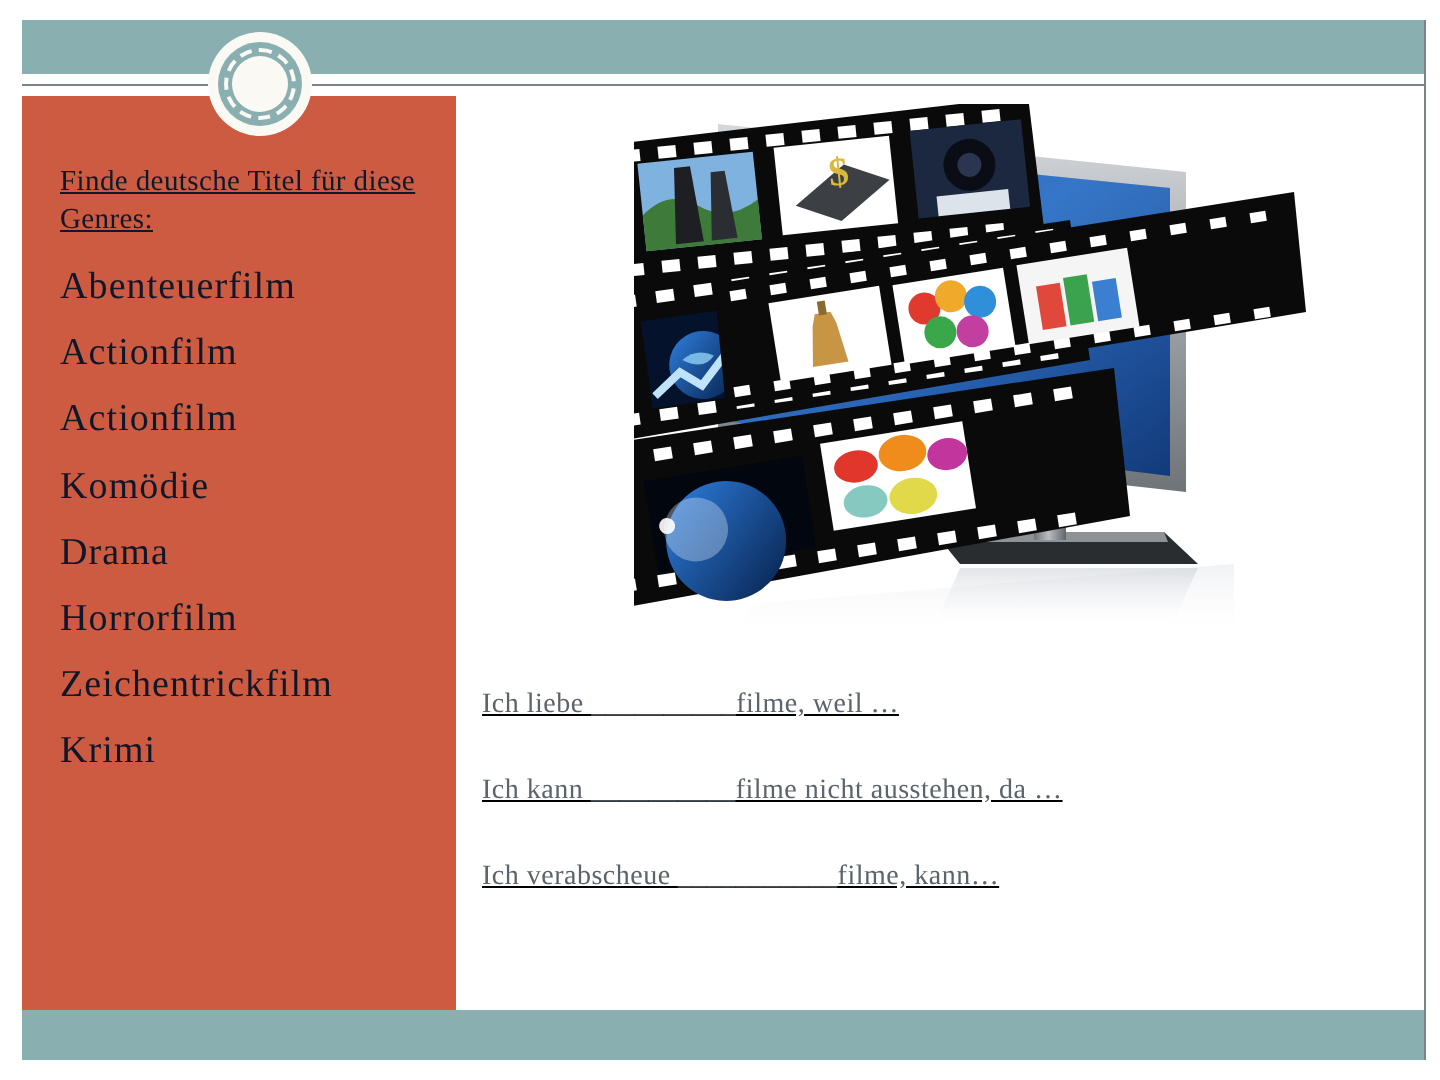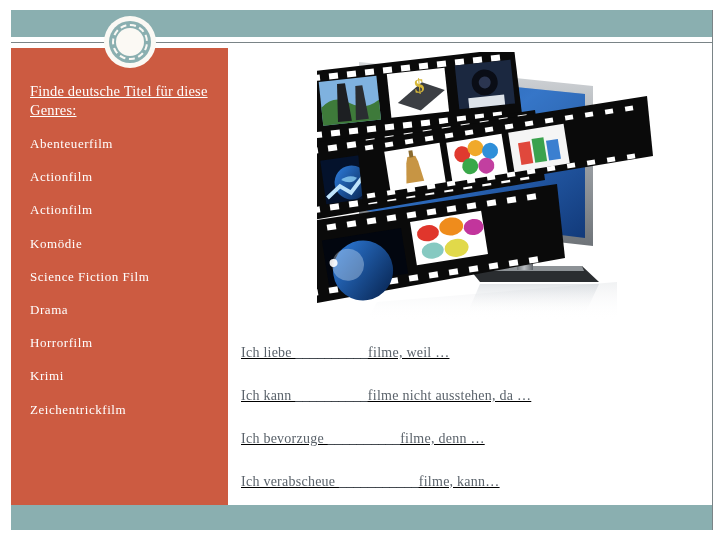--- a/index.html
+++ b/index.html
@@ -94,31 +94,31 @@
     position: absolute;
     left: 11px;
     top: 48px;
     width: 217px;
     height: 457px;
     background: #CC5B41;
     box-sizing: border-box;
     padding: 34px 0 0 19px;
   }
   .sidebar-title {
-    color: #ffffff;
+    color: #0f172a;
     font-size: 14.5px;
     line-height: 19px;
     letter-spacing: 0.2px;
     text-decoration: underline;
     width: 185px;
     margin: 0 0 16px 0;
   }
   .genre-item {
-    color: #ffffff;
-    font-size: 13px;
+    color: #0f172a;
+    font-size: 19px;
     letter-spacing: 0.55px;
     line-height: 15px;
     margin-bottom: 18.2px;
     white-space: nowrap;
   }
 
   
   .footer-band {
     position: absolute;
     left: 11px;
@@ -171,25 +171,24 @@
     <div class="ring-dash"></div>
     <div class="ring-inner"></div>
   </div>
 
   <div class="sidebar">
     <div class="sidebar-title">Finde deutsche Titel für diese Genres:</div>
     <div class="genre-item">Abenteuerfilm</div>
     <div class="genre-item">Actionfilm</div>
     <div class="genre-item">Actionfilm</div>
     <div class="genre-item">Komödie</div>
-    <div class="genre-item">Science Fiction Film</div>
     <div class="genre-item">Drama</div>
     <div class="genre-item">Horrorfilm</div>
+    <div class="genre-item">Zeichentrickfilm</div>
     <div class="genre-item">Krimi</div>
-    <div class="genre-item">Zeichentrickfilm</div>
   </div>
 
   <div class="picture">
     <svg width="393" height="270" viewBox="0 0 393 270" xmlns="http://www.w3.org/2000/svg">
       <defs>
         <linearGradient id="scr" x1="0" y1="0" x2="1" y2="1">
           <stop offset="0%" stop-color="#1b4f9e"></stop>
           <stop offset="45%" stop-color="#2f6fc4"></stop>
           <stop offset="100%" stop-color="#123a7a"></stop>
         </linearGradient>
@@ -446,19 +445,18 @@
         <path d="M-20 146 L90 130 L96 198 L-16 216 Z" fill="#0a0a0a" opacity="0"></path>
       </g>
 
       <path d="M60 250 L300 230 L300 268 L50 268 Z" fill="url(#refl)" opacity="0.5"></path>
     </svg>
   </div>
 
   <div class="prompts">
     <div class="prompt-line">Ich liebe __________filme, weil …</div>
     <div class="prompt-line">Ich kann __________filme nicht ausstehen, da …</div>
-    <div class="prompt-line">Ich bevorzuge __________filme, denn …</div>
     <div class="prompt-line">Ich verabscheue ___________filme, kann…</div>
   </div>
 
   <div class="footer-band"></div>
 
 </div>
 
 </body></html>

